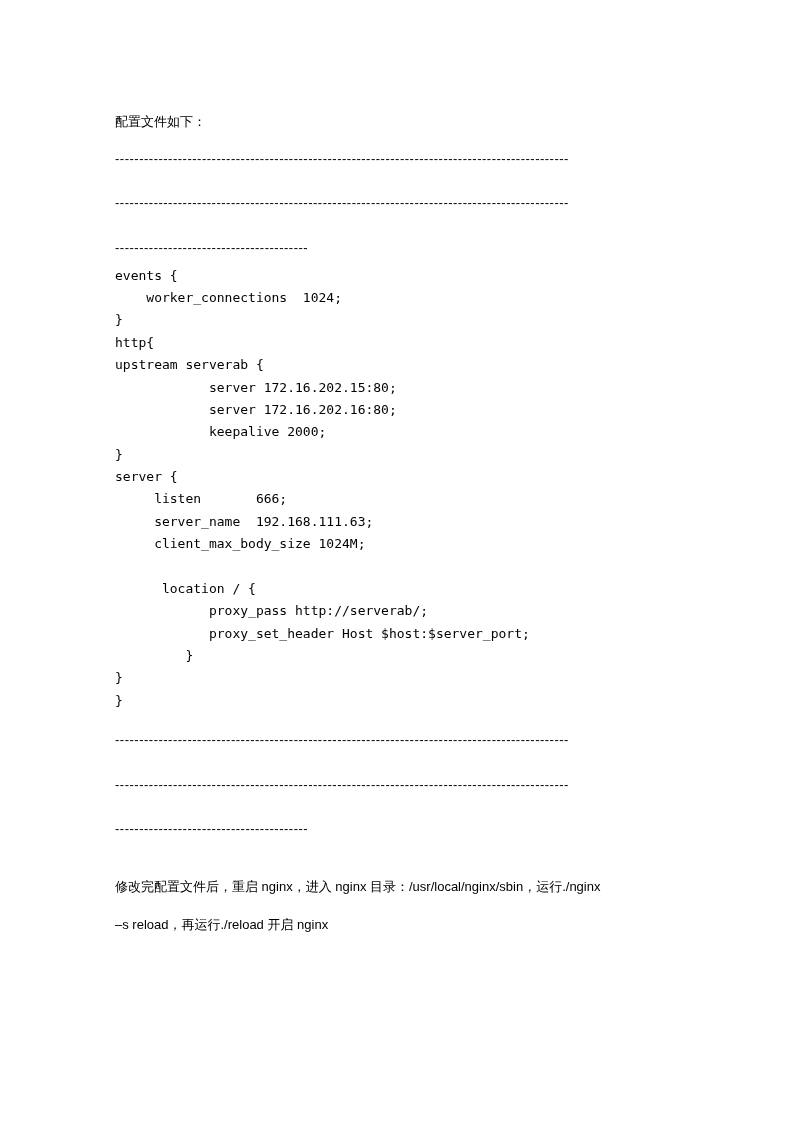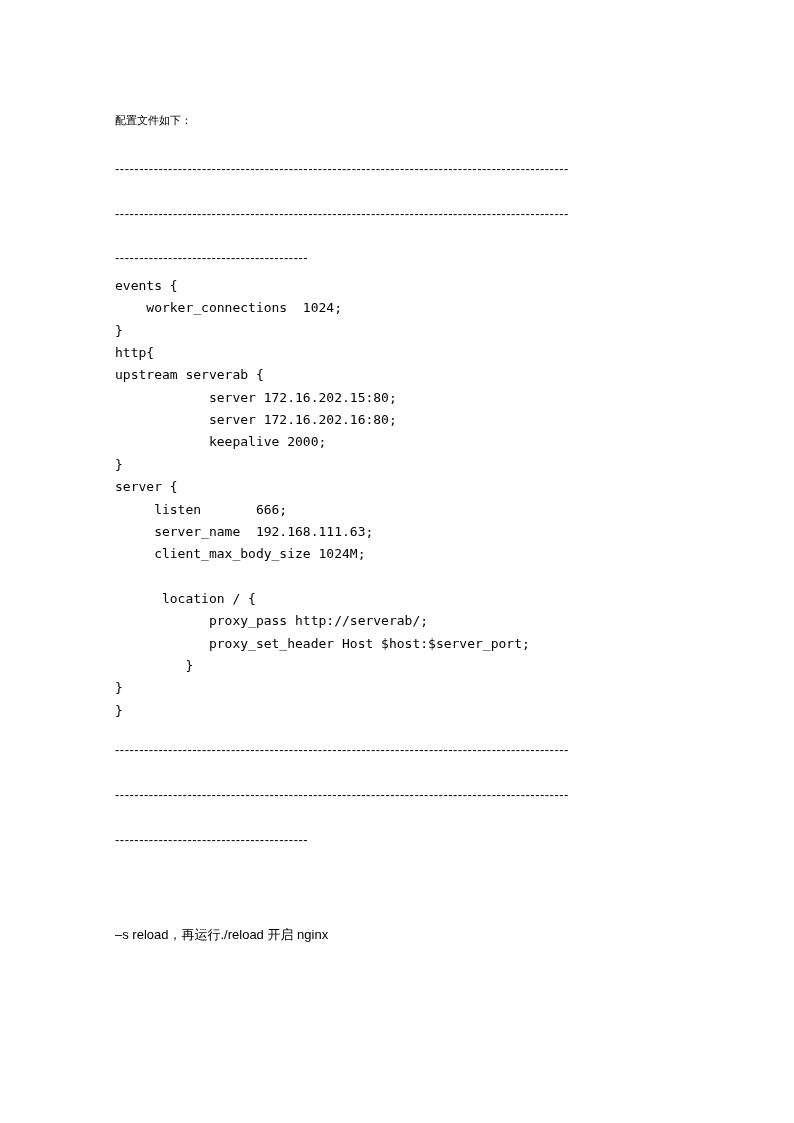--- a/index.html
+++ b/index.html
@@ -11,22 +11,22 @@
       width: 794px;
       height: 1123px;
       background: #ffffff;
       font-family: "Microsoft YaHei", "SimSun", "NSimSun", sans-serif;
       padding: 110px 110px 0 115px;
       font-size: 13px;
       color: #000;
       line-height: 1.9;
     }
     .heading {
-      font-size: 11px;
-      margin-bottom: 26px;
+      font-size: 13px;
+      margin-bottom: 12px;
     }
     .divider {
       font-size: 13px;
       letter-spacing: 0.5px;
       white-space: nowrap;
       overflow: hidden;
       margin-bottom: 20px;
     }
     .divider-short {
       font-size: 13px;
@@ -86,15 +86,15 @@
             proxy_set_header Host $host:$server_port;
          }
 }
 }</div>
 
 <div class="divider-bottom">----------------------------------------------------------------------------------------------</div>
 <div class="divider">----------------------------------------------------------------------------------------------</div>
 <div class="divider-bottom-short">----------------------------------------</div>
 
 <div class="footer-text">
-  <br>
+  <span>修改完配置文件后，重启 nginx，进入 nginx 目录：/usr/local/nginx/sbin，运行./nginx</span><br>
   <span>–s reload，再运行./reload 开启 nginx</span>
 </div>
 
 </body></html>

